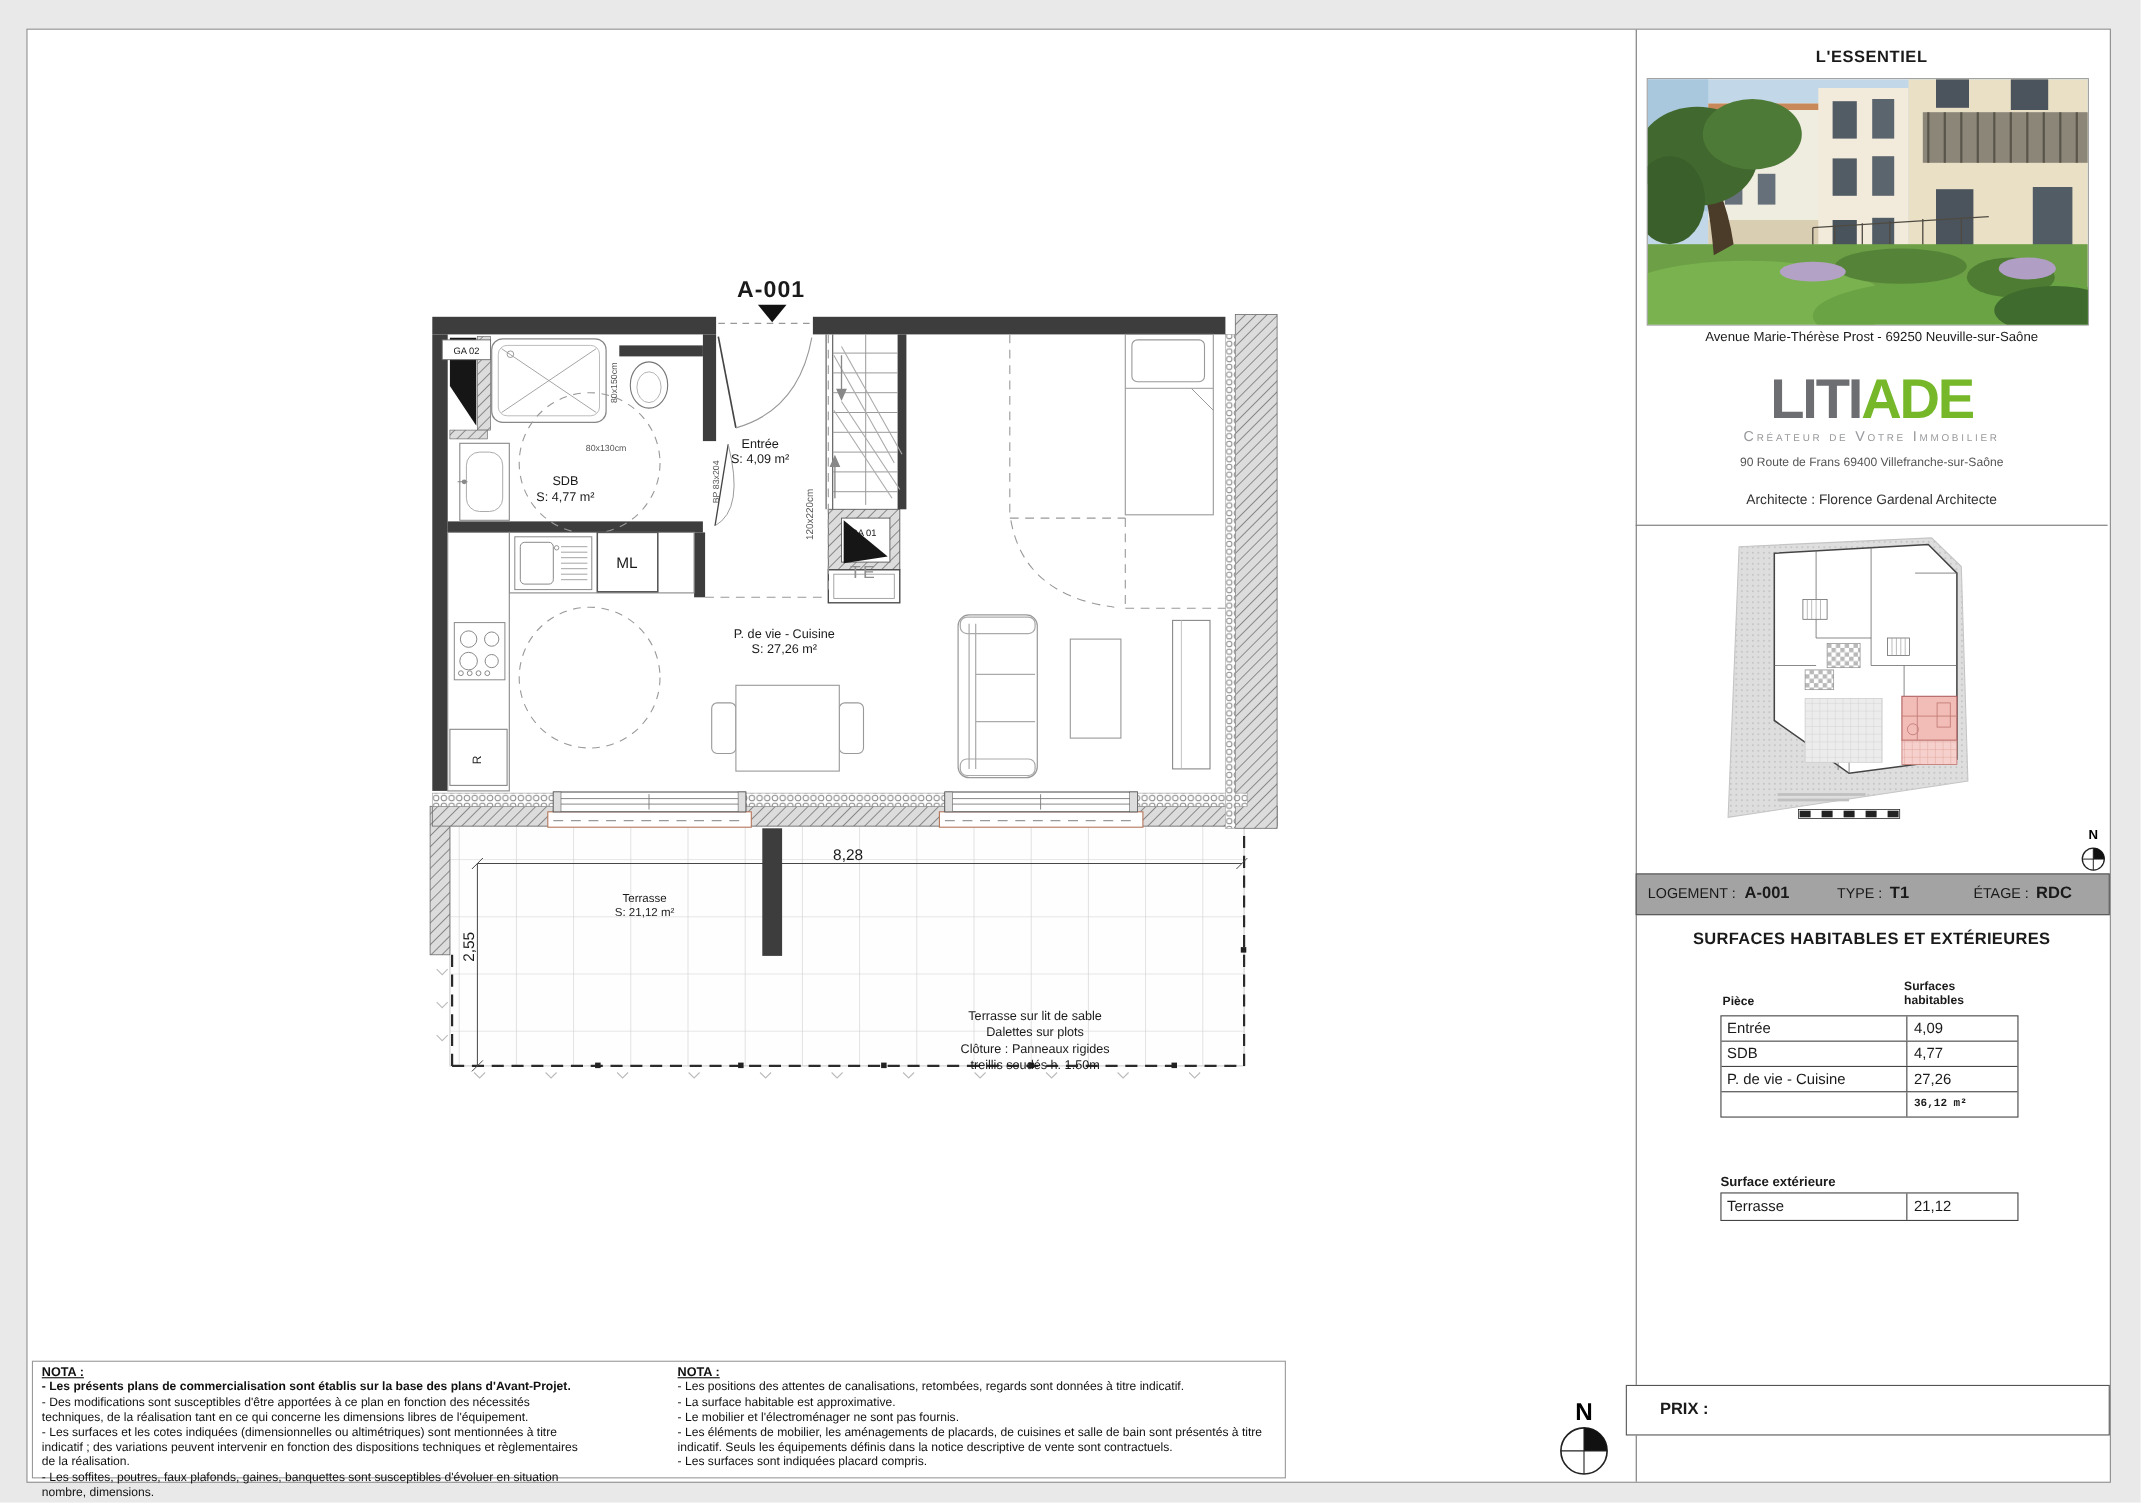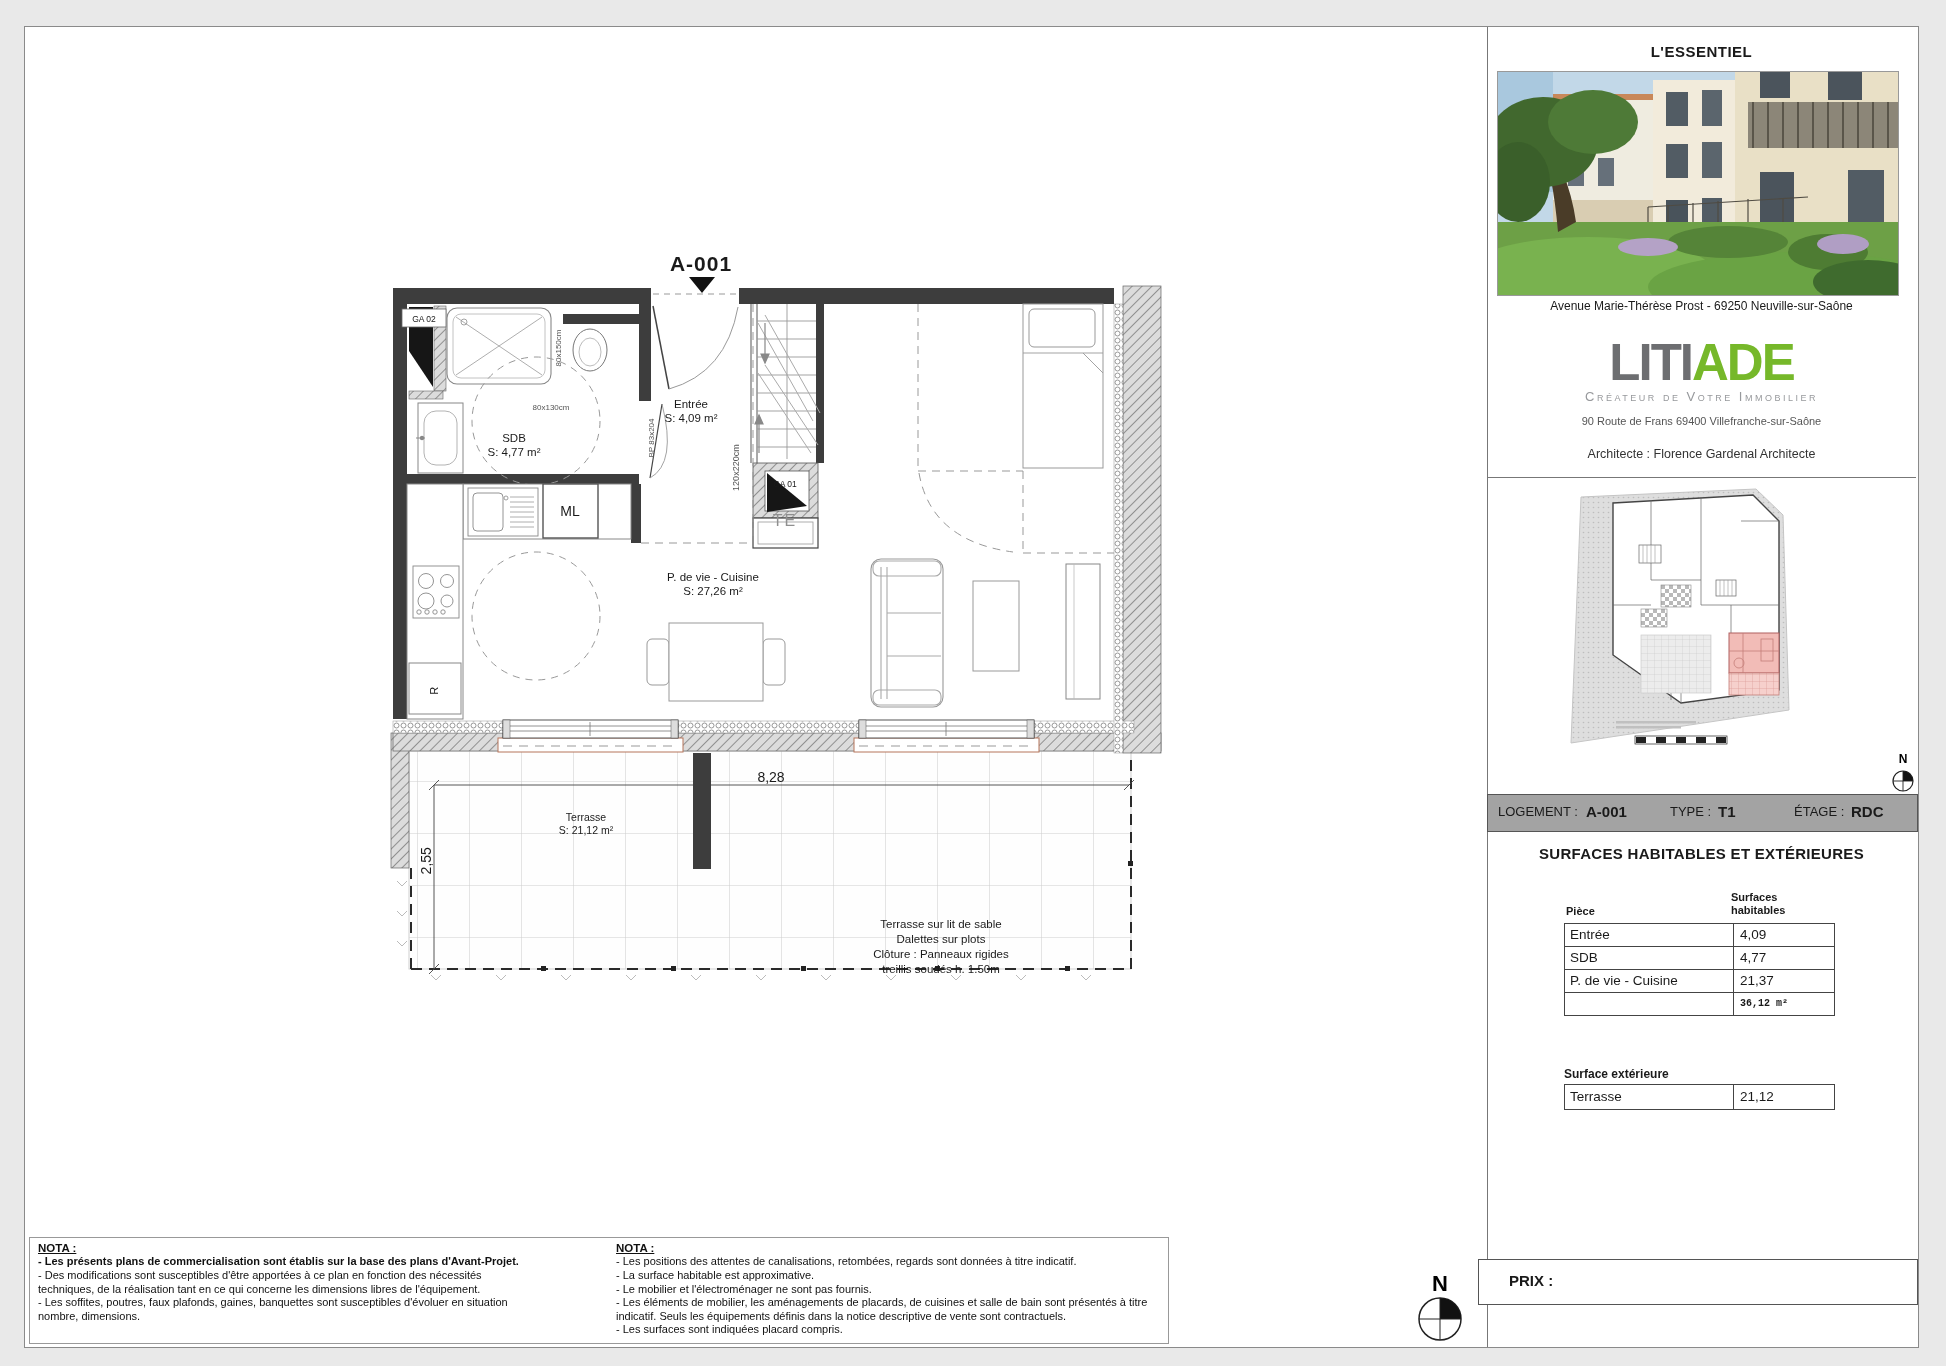--- a/index.html
+++ b/index.html
@@ -333,20 +333,21 @@
     <div>Dalettes sur plots</div>
     <div>Clôture : Panneaux rigides</div>
     <div>treillis soudés h. 1.50m</div>
   </div>
 
   <div class="nota" style="left:4px;top:1210px;width:1138px;height:105px;">
     <div class="nota-col" style="left:8px;top:3px;width:492px;">
       <div class="nota-title">NOTA :</div>
       <div class="nb">- Les présents plans de commercialisation sont établis sur la base des plans d'Avant-Projet.</div>
       <div>- Des modifications sont susceptibles d'être apportées à ce plan en fonction des nécessités techniques, de la réalisation tant en ce qui concerne les dimensions libres de l'équipement.</div>
+      <div>- Les surfaces et les cotes indiquées (dimensionnelles ou altimétriques) sont mentionnées à titre indicatif ; des variations peuvent intervenir en fonction des dispositions techniques et règlementaires de la réalisation.</div>
       <div>- Les soffites, poutres, faux plafonds, gaines, banquettes sont susceptibles d'évoluer en situation nombre, dimensions.</div>
     </div>
     <div class="nota-col" style="left:586px;top:3px;width:545px;">
       <div class="nota-title">NOTA :</div>
       <div>- Les positions des attentes de canalisations, retombées, regards sont données à titre indicatif.</div>
       <div>- La surface habitable est approximative.</div>
       <div>- Le mobilier et l'électroménager ne sont pas fournis.</div>
       <div>- Les éléments de mobilier, les aménagements de placards, de cuisines et salle de bain sont présentés à titre indicatif. Seuls les équipements définis dans la notice descriptive de vente sont contractuels.</div>
       <div>- Les surfaces sont indiquées placard compris.</div>
     </div>
@@ -510,21 +511,21 @@
     <div class="srow">
       <div class="c1">Entrée</div>
       <div class="c2">4,09</div>
     </div>
     <div class="srow">
       <div class="c1">SDB</div>
       <div class="c2">4,77</div>
     </div>
     <div class="srow">
       <div class="c1">P. de vie - Cuisine</div>
-      <div class="c2">21,37</div>
+      <div class="c2">27,26</div>
     </div>
     <div class="srow">
       <div class="c1"></div>
       <div class="c2 tot">36,12 m²</div>
     </div>
   </div>
 
   <div class="abs ext-title" style="left:1539px;top:1040px;">Surface extérieure</div>
   <div class="stable" style="left:1539px;top:1057px;width:269px;">
     <div class="srow" style="height:24px;">

